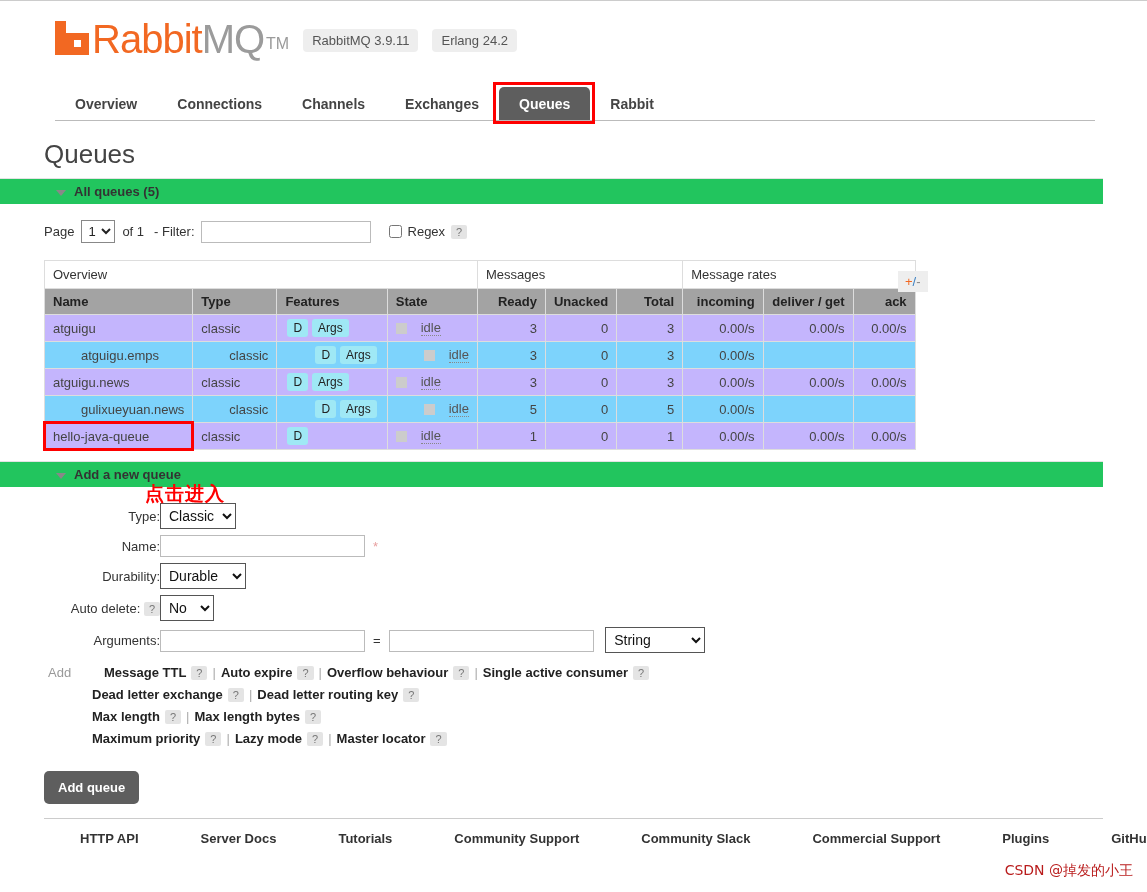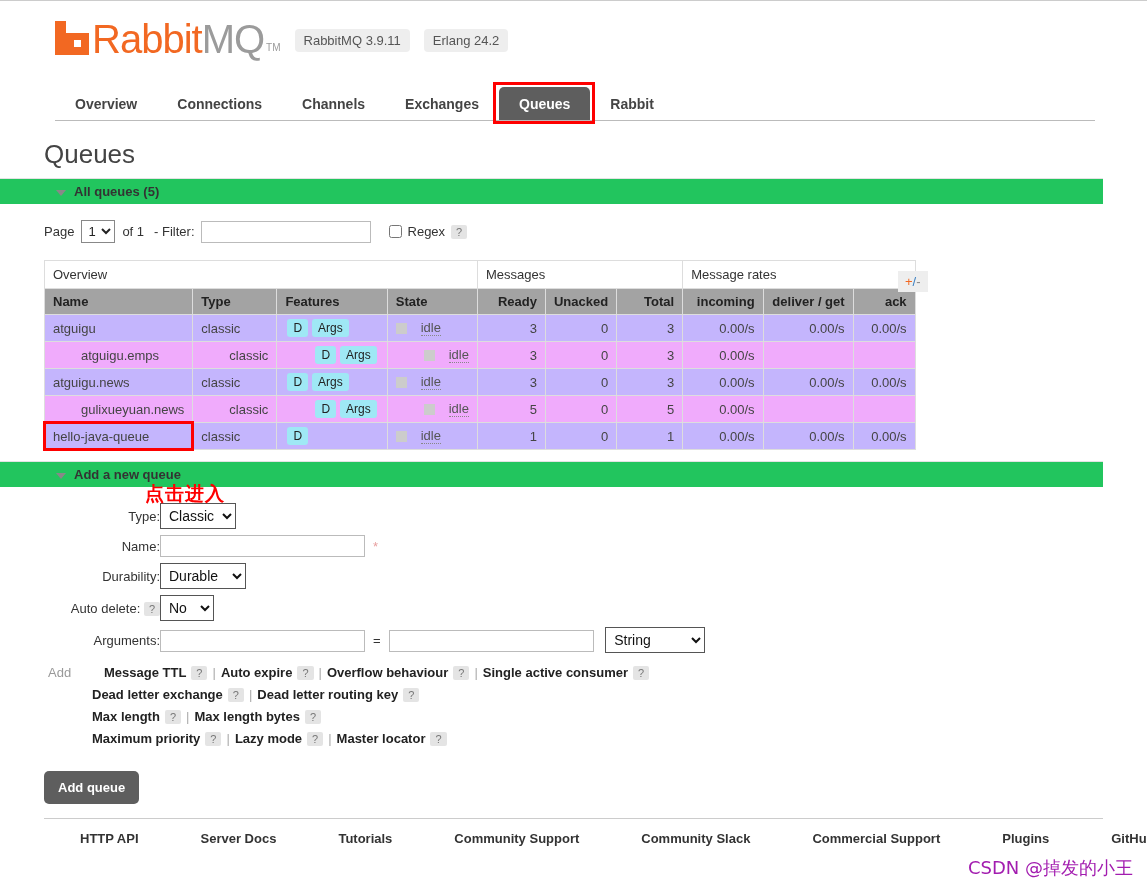--- a/index.html
+++ b/index.html
@@ -36,21 +36,21 @@
     background: #ffffff;
   }
   .logo-rabbit {
     font-size: 40px; color: #f26822; font-weight: normal;
     letter-spacing: -1px; line-height: 40px;
   }
   .logo-mq {
     font-size: 40px; color: #9b9b9b; font-weight: normal;
     letter-spacing: -1px; line-height: 40px;
   }
-  .logo-tm { font-size: 10px; color: #9b9b9b; margin-left: 2px; margin-bottom: 6px; }
+  .logo-tm { font-size: 16px; color: #9b9b9b; margin-left: 2px; margin-bottom: 6px; }
   .ver-badge {
     background: #eeeeee; color: #555555; border-radius: 4px;
     padding: 4px 9px; font-size: 13px; margin-left: 14px; margin-bottom: 7px;
     white-space: nowrap;
   }
 
   
   #tabs {
     margin: 8px 0 0 55px; width: 1040px;
     border-bottom: 1px solid #bbbbbb;
@@ -122,21 +122,21 @@
   table.queues tr.group th {
     background: #ffffff; font-weight: normal; color: #333333;
     padding: 6px 8px; font-size: 13px;
   }
   table.queues tr.cols th {
     background: #a3a3a3; font-weight: bold; color: #222222;
     font-size: 13px; padding: 5px 8px;
   }
   table.queues tr.cols th.num, table.queues td.num { text-align: right; }
   table.queues tbody tr.odd td { background: #c4b5fd; }
-  table.queues tbody tr.even td { background: #f0abfc; padding-left: 36px; }
+  table.queues tbody tr.even td { background: #7dd3fc; padding-left: 36px; }
   td.name { font-weight: bold; color: #222222; position: relative; }
   td.type { color: #888888; }
   td.features { text-align: center; }
   .badge {
     display: inline-block; background: #9fe8f5; color: #222222;
     font-size: 12px; padding: 1px 6px; border-radius: 3px;
     margin: 0 2px; line-height: 16px;
   }
   td.state { }
   .state-wrap { display: flex; align-items: center; gap: 14px; }
@@ -198,21 +198,21 @@
     margin: 14px 0 0 44px; width: 1059px;
     border-top: 1px solid #cccccc; padding-top: 12px;
     display: flex; gap: 26px;
   }
   #footer a {
     color: #333333; font-weight: bold; font-size: 13px;
     text-decoration: none; white-space: nowrap; cursor: pointer; padding-left: 36px;
   }
   .watermark {
     position: absolute; right: 14px; bottom: 12px;
-    color: #a21caf; font-size: 18px;
+    color: #b91c1c; font-size: 14px;
     font-family: "DejaVu Sans", sans-serif;
   }
 </style>
 </head>
 <body>
 
 <div id="header">
   <div class="logo-row">
     <span class="logo-mark">
       <span class="bar"></span>

